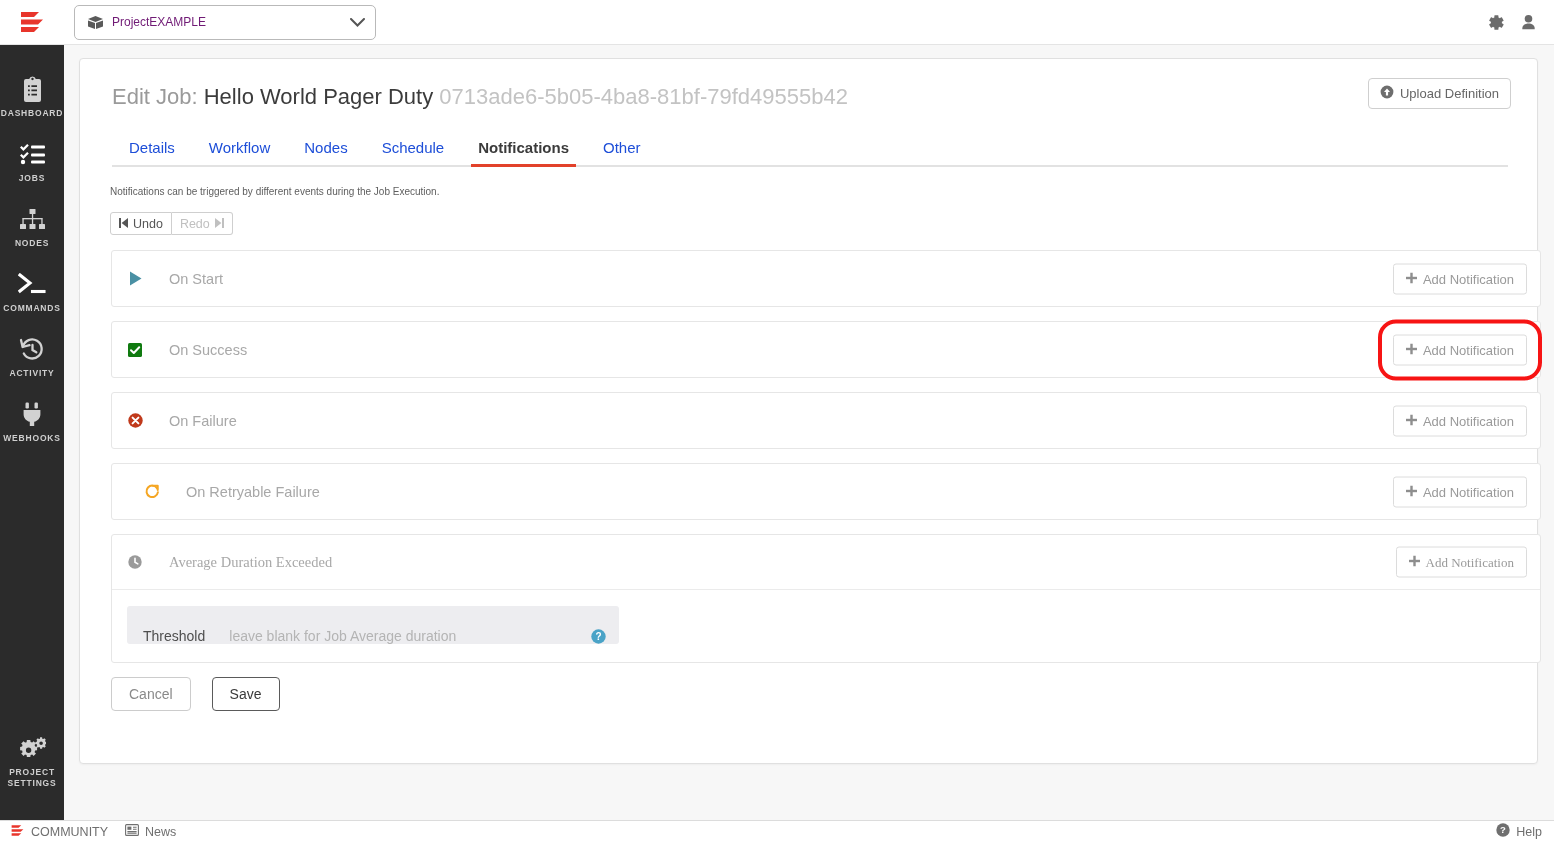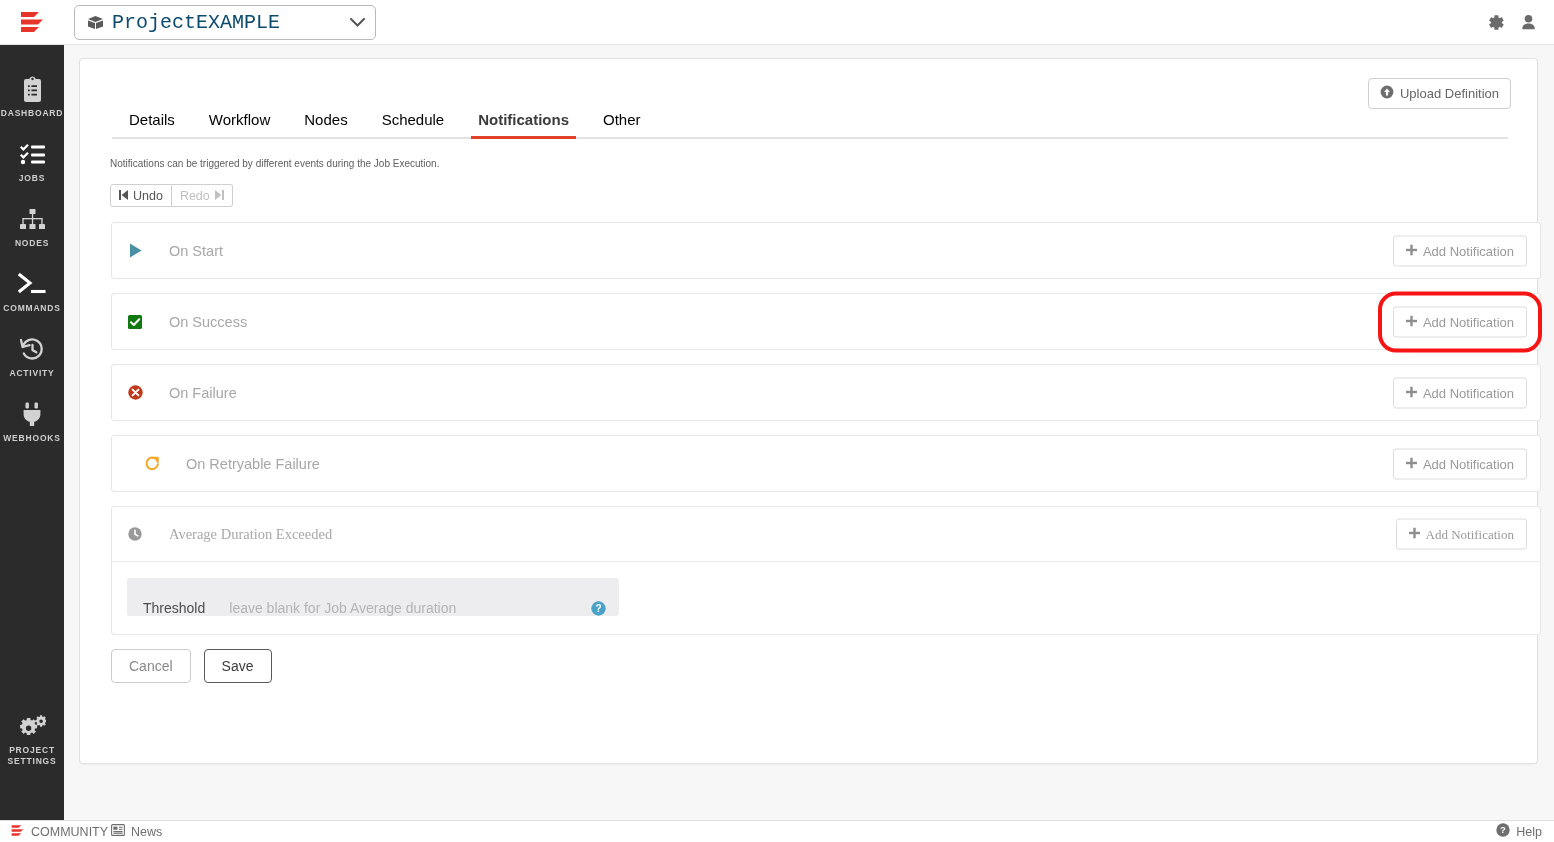--- a/index.html
+++ b/index.html
@@ -26,22 +26,22 @@
     margin-left: 10px;
     width: 302px; height: 35px;
     border: 1px solid #b9b9b9; border-radius: 5px;
     background: #fff;
     display: flex; align-items: center;
     padding: 0 10px 0 12px;
     position: relative;
   }
   .project-select .pkg-icon { margin-right: 8px; display:flex; align-items:center; }
   .project-select .ptext {
-    font-size: 20px; color: #0c4a6e; flex: 1;
-    white-space: nowrap; overflow: hidden; font-family: Liberation Mono, monospace;
+    font-size: 12px; color: #701a75; flex: 1;
+    white-space: nowrap; overflow: hidden;
   }
   .chev { color: #555; }
   .topbar-right {
     position: absolute; right: 16px; top: 0; height: 45px;
     display: flex; align-items: center; gap: 14px;
   }
   .topbar-right .ticon { color: #6b6b6b; display:flex; align-items:center; cursor:pointer; }
 
   
   .sidebar {
@@ -52,21 +52,21 @@
   .nav-top { padding-top: 18px; }
   .nav-item {
     display: flex; flex-direction: column; align-items: center;
     padding: 11px 0 9px 0; cursor: pointer; color: #c9c9c9;
   }
   .nav-item .ico { height: 30px; display: flex; align-items: center; justify-content: center; }
   .nav-item .lbl {
     margin-top: 4px; font-size: 8.5px; letter-spacing: 0.8px;
     font-weight: bold; color: #cfcfcf; text-align: center; line-height: 11px;
   }
-  .nav-bottom { margin-top: auto; padding-bottom: 44px; }
+  .nav-bottom { margin-top: auto; padding-bottom: 22px; }
 
   
   .content {
     position: absolute; left: 64px; top: 45px;
     width: 1490px; height: 775px;
     background: #f7f7f7;
     overflow: hidden;
   }
   .card {
     position: absolute; left: 15px; top: 13px;
@@ -87,21 +87,21 @@
     display: flex; align-items: center; gap: 6px; cursor: pointer;
   }
 
   
   .tabs {
     margin: 22px 0 0 32px; width: 1396px;
     border-bottom: 2px solid #e2e2e2;
     display: flex; align-items: flex-end;
   }
   .tab {
-    font-size: 15px; color: #000000; padding: 6px 17px 9px 17px;
+    font-size: 15px; color: #1d4ed8; padding: 6px 17px 9px 17px;
     cursor: pointer; position: relative; white-space: nowrap;
   }
   .tab.active { color: #3b3b3b; font-weight: bold; }
   .tab.active::after {
     content: ""; position: absolute; left: 10px; right: 10px; bottom: -2px;
     height: 3px; background: #e2412a;
   }
 
   .sub-note {
     margin: 19px 0 0 30px; font-size: 10px; color: #5e5e5e;
@@ -152,35 +152,35 @@
     font-size: 14px; color: #4e4e4e; white-space: nowrap;
   }
   .ig-input {
     flex: 1; border: none; background: transparent; outline: none;
     font-size: 14px; color: #737373; font-family: "Liberation Sans", sans-serif;
   }
   .ig-input::placeholder { color: #b4b4b4; }
   .ig-help { display: flex; align-items: center; padding: 0 13px 0 6px; cursor: pointer; }
 
   
-  .form-actions { margin: 13px 0 0 31px; display: flex; gap: 13px; }
+  .form-actions { margin: 13px 0 0 31px; display: flex; gap: 21px; }
   .btn {
     height: 34px; padding: 0 17px; border-radius: 4px; background: #fff;
     font-size: 14px; cursor: pointer; display: flex; align-items: center;
   }
   .btn-cancel { border: 1px solid #cccccc; color: #8a8a8a; }
   .btn-save { border: 1px solid #5a5a5a; color: #3b3b3b; }
 
   
   .bottombar {
     position: absolute; left: 0; bottom: 0; width: 1554px; height: 22px;
     background: #fff; border-top: 1px solid #dcdcdc;
     display: flex; align-items: center; padding: 0 12px 0 10px;
   }
-  .bb-left { display: flex; align-items: center; gap: 3px; }
+  .bb-left { display: flex; align-items: center; gap: 17px; }
   .bb-item {
     display: flex; align-items: center; gap: 6px;
     font-size: 12.5px; color: #6f6f6f; cursor: pointer; white-space: nowrap;
   }
   .bb-right { margin-left: auto; display: flex; align-items: center; }
   .dark-stub {
     position: absolute; left: 0; bottom: 22px; width: 64px; height: 2px;
     background: #2b2b2b;
   }
 </style>
@@ -318,20 +318,25 @@
       </span>
     </div>
   </div>
 </div>
 <div class="dark-stub"></div>
 
 <div class="content">
   <div class="card">
 
     <div class="card-head">
+      <div class="page-title">
+        <span class="t-prefix">Edit Job:</span>
+        <span class="t-name">Hello World Pager Duty</span>
+        <span class="t-uuid">0713ade6-5b05-4ba8-81bf-79fd49555b42</span>
+      </div>
       <div class="upload-btn">
         <span>
           <svg width="14" height="14" viewBox="0 0 14 14" fill="#6e6e6e">
             <circle cx="7" cy="7" r="6.4"></circle>
             <path d="M7 3.4L10 7H8.1v3.4H5.9V7H4z" fill="#ffffff"></path>
           </svg>
         </span>
         <span>Upload Definition</span>
       </div>
     </div>

